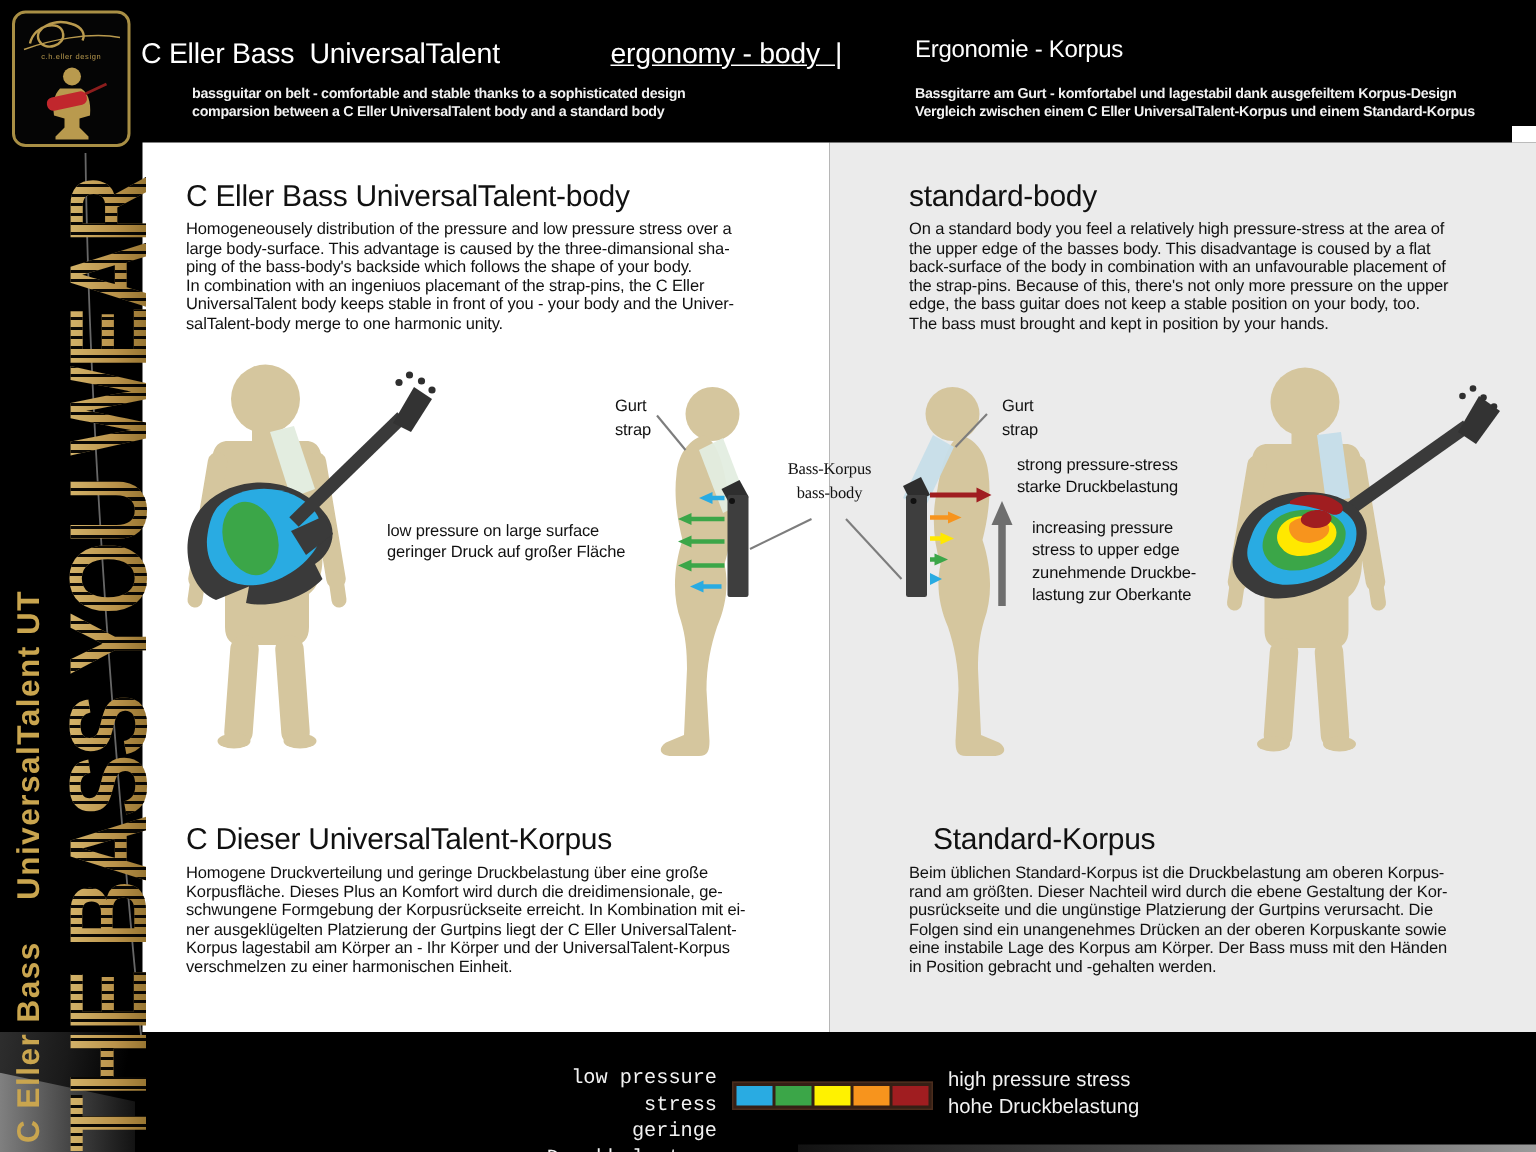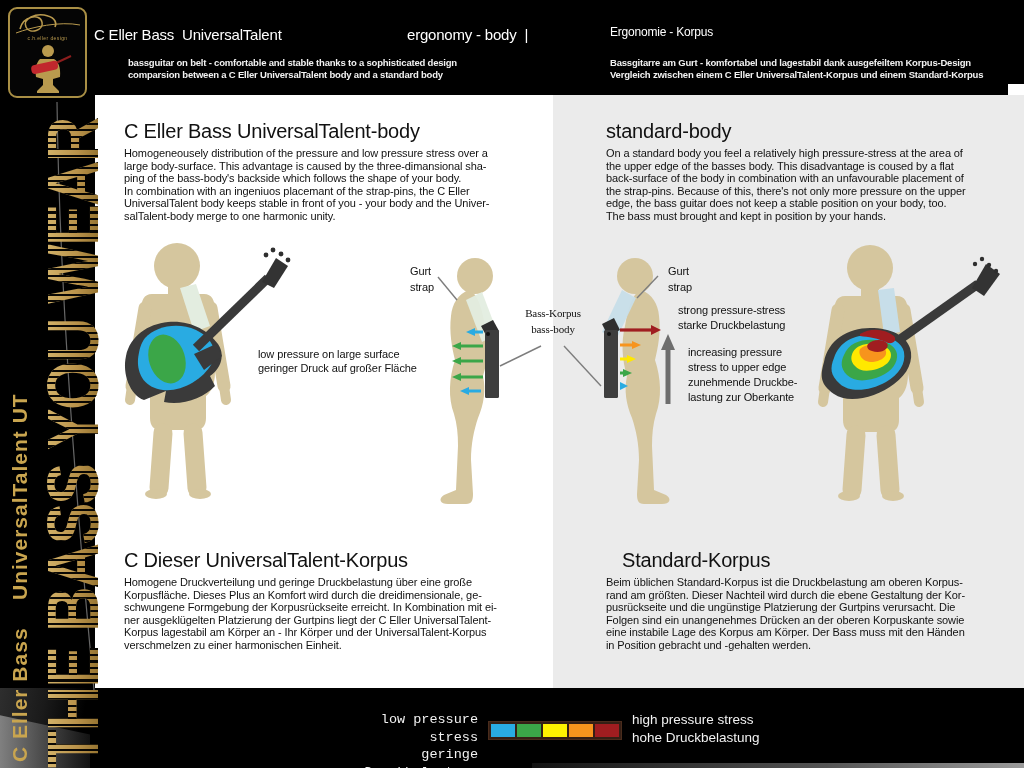--- a/index.html
+++ b/index.html
@@ -6,24 +6,24 @@
   .page{position:relative;width:1024px;height:768px;background:#000;overflow:hidden;
         font-family:"Liberation Sans","DejaVu Sans",sans-serif;}
   .abs{position:absolute;}
   
   .panel-left{left:95px;top:95px;width:458px;height:593px;background:#fff;}
   .panel-right{left:553px;top:95px;width:471px;height:593px;background:#EBEBEB;}
   .notch{left:1008px;top:84px;width:16px;height:11px;background:#fff;}
   .bottom-strip{left:532px;top:763px;width:492px;height:5px;
         background:linear-gradient(90deg,#121212 0%,#555 60%,#9b9b9b 100%);}
   
-  .title{color:#fff;font-size:15px;letter-spacing:-0.2px;white-space:pre;}
+  .title{color:#fff;font-size:19px;letter-spacing:-0.2px;white-space:pre;}
   .t-left{left:94px;top:26px;}
-  .t-mid{left:407px;top:26px;}
-  .t-right{left:610px;top:25px;font-size:12px;}
+  .t-mid{left:407px;top:26px;text-decoration:underline;}
+  .t-right{left:610px;top:25px;font-size:16px;}
   .subtitle{color:#f2f2f2;font-size:9.5px;font-weight:bold;letter-spacing:-0.2px;
         line-height:12.3px;white-space:pre-line;}
   .s-en{left:128px;top:57px;}
   .s-de{left:610px;top:57px;}
   
   .heading{color:#111;font-size:20px;letter-spacing:-0.2px;white-space:pre;}
   .para{color:#111;font-size:11px;letter-spacing:-0.1px;line-height:12.6px;white-space:pre-line;}
   .h-lt{left:124px;top:120px;} .p-lt{left:124px;top:147px;width:380px;}
   .h-rt{left:606px;top:120px;} .p-rt{left:606px;top:147px;width:400px;}
   .h-lb{left:124px;top:549px;} .p-lb{left:124px;top:576px;width:380px;}

